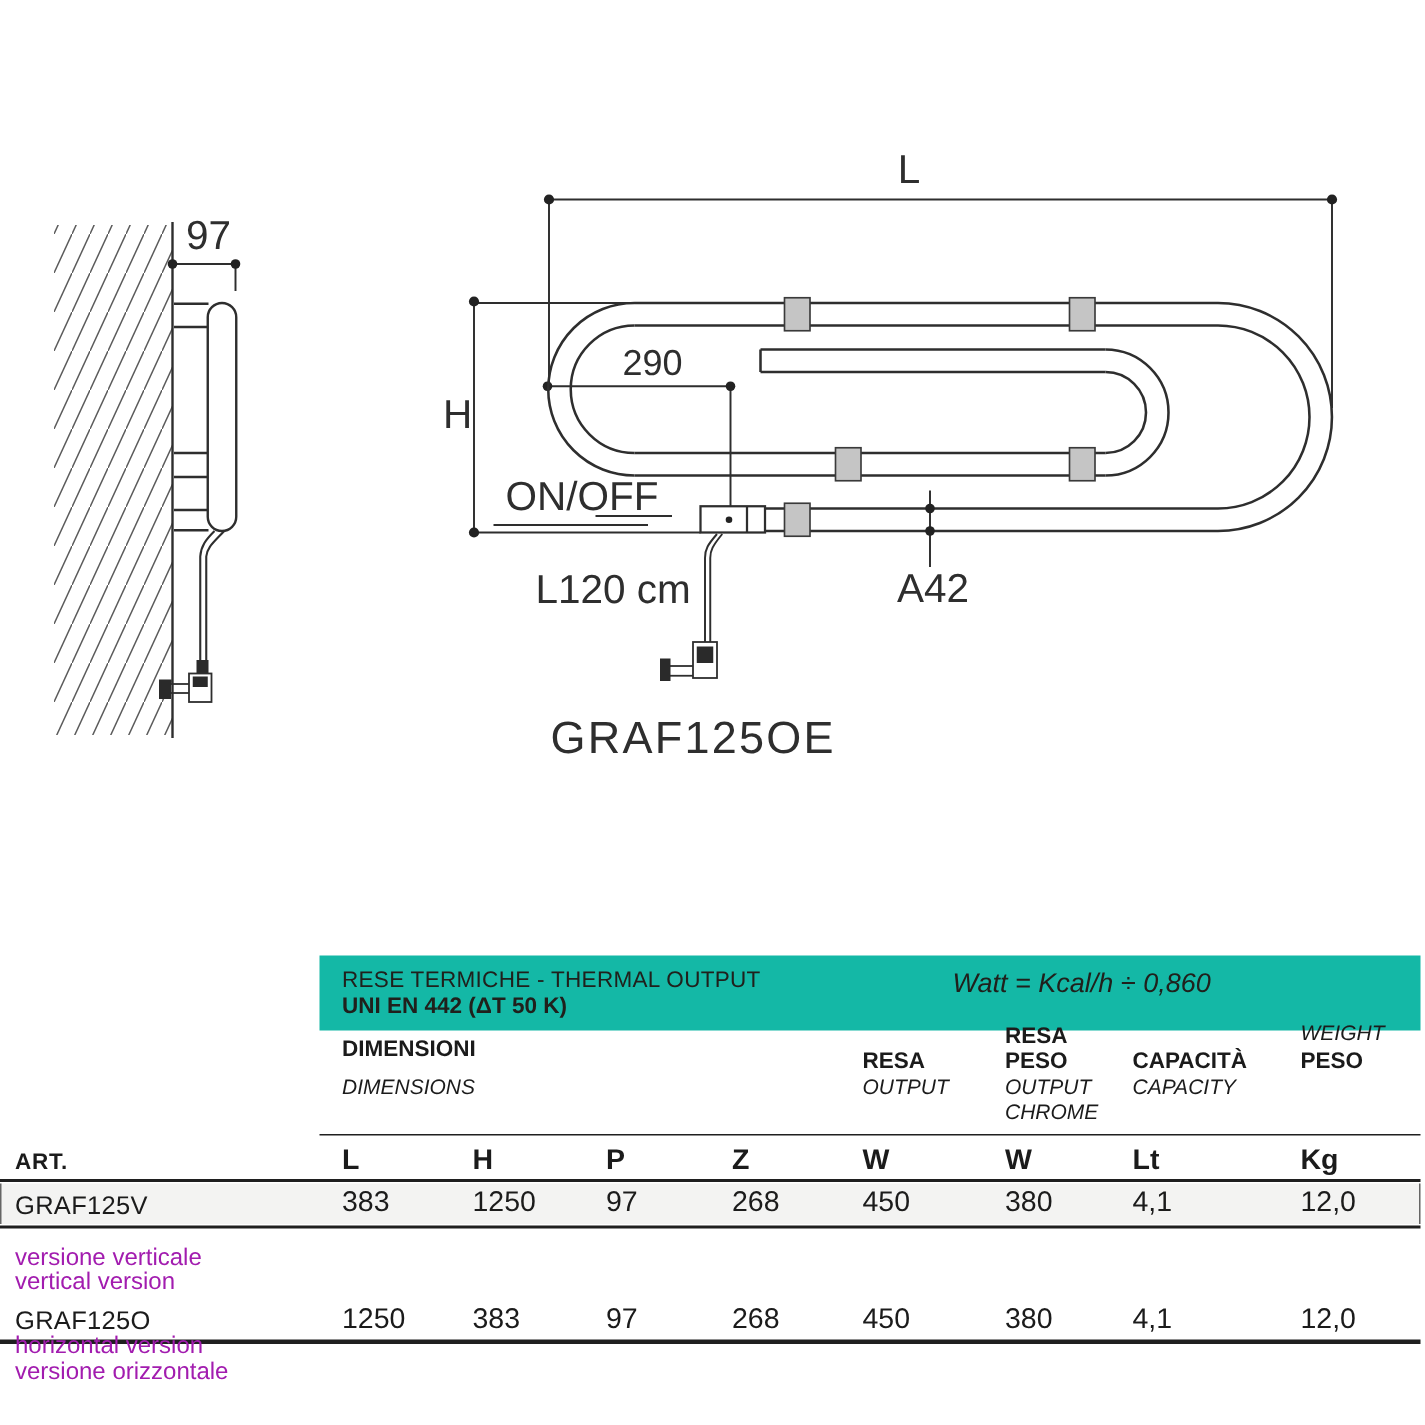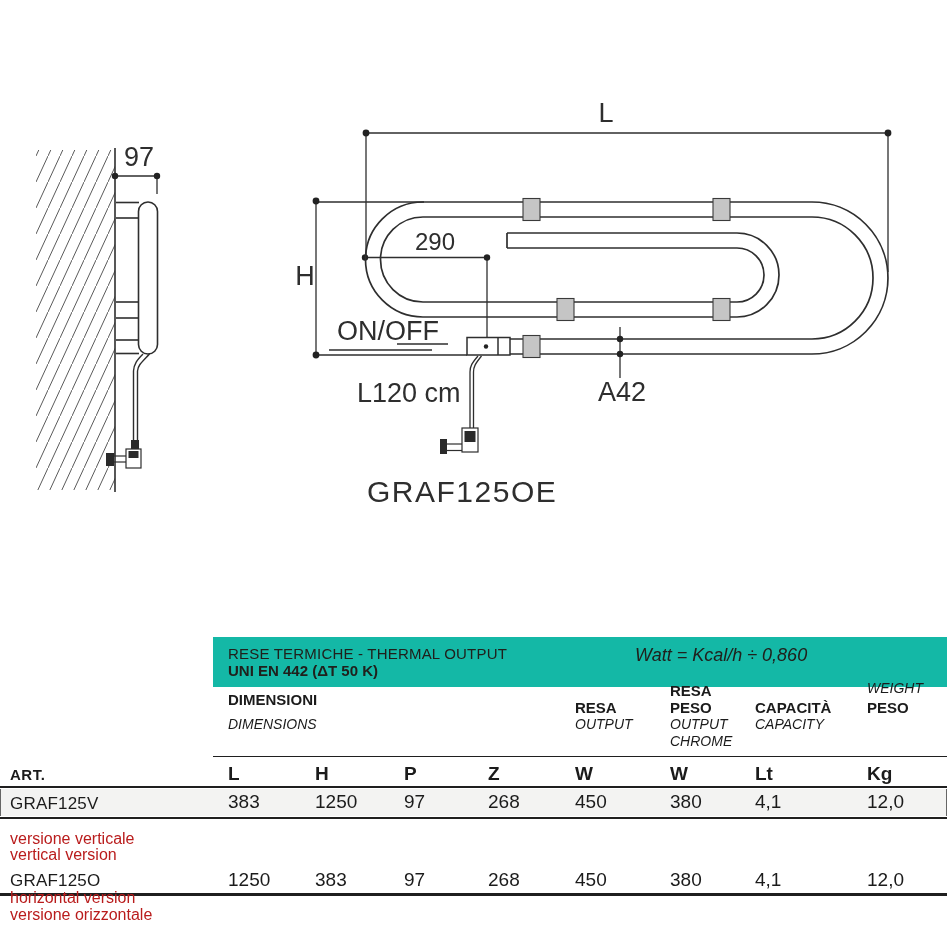--- a/index.html
+++ b/index.html
@@ -18,21 +18,21 @@
   .hline{position:absolute;background:#1f1f1f;}
   .colart{left:10px;}  .coll{left:228px;} .colh{left:315px;} .colp{left:404px;}
   .colz{left:488px;}   .colw1{left:575px;} .colw2{left:670px;} .collt{left:755px;} .colkg{left:867px;}
   .hdr{position:absolute;top:763px;font-size:19px;font-weight:bold;}
   .hdr-art{position:absolute;top:766px;font-size:15px;font-weight:bold;letter-spacing:.5px;}
   .rowband{position:absolute;left:0;top:789px;width:945px;height:27px;background:#f3f3f2;
            border-left:1px solid #666;border-right:1px solid #666;}
   .cell1{position:absolute;top:791px;font-size:19px;}
   .cell2{position:absolute;top:869px;font-size:19px;}
   .artname{font-size:17px;font-weight:normal;letter-spacing:.2px;}
-  .note{position:absolute;font-size:16px;color:#b91c1c;}
+  .note{position:absolute;font-size:16px;color:#a21caf;}
 </style>
 </head>
 <body>
 
 <div id="stage">
 
   <svg width="950" height="620" viewBox="0 0 950 620" style="position:absolute;left:0;top:0;">
     <defs>
       <pattern id="hatch" width="12" height="26" patternUnits="userSpaceOnUse">
         <line x1="12" y1="0" x2="0" y2="26" stroke="#5a5a5a" stroke-width="1"></line>

